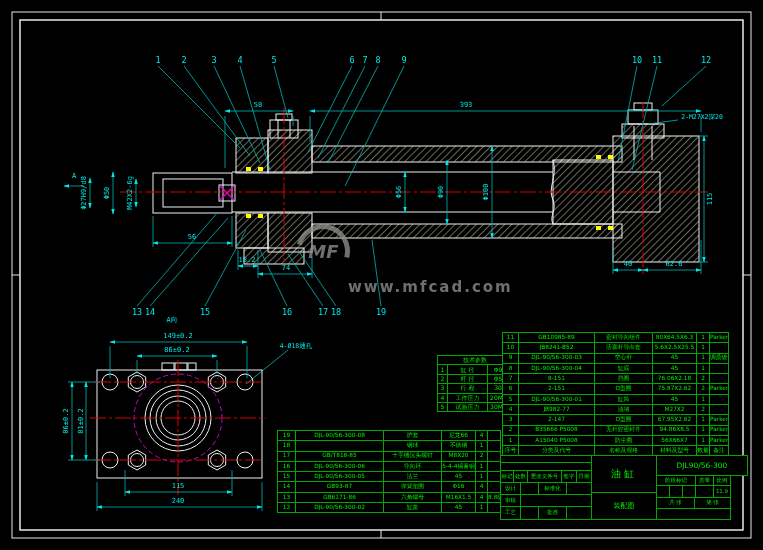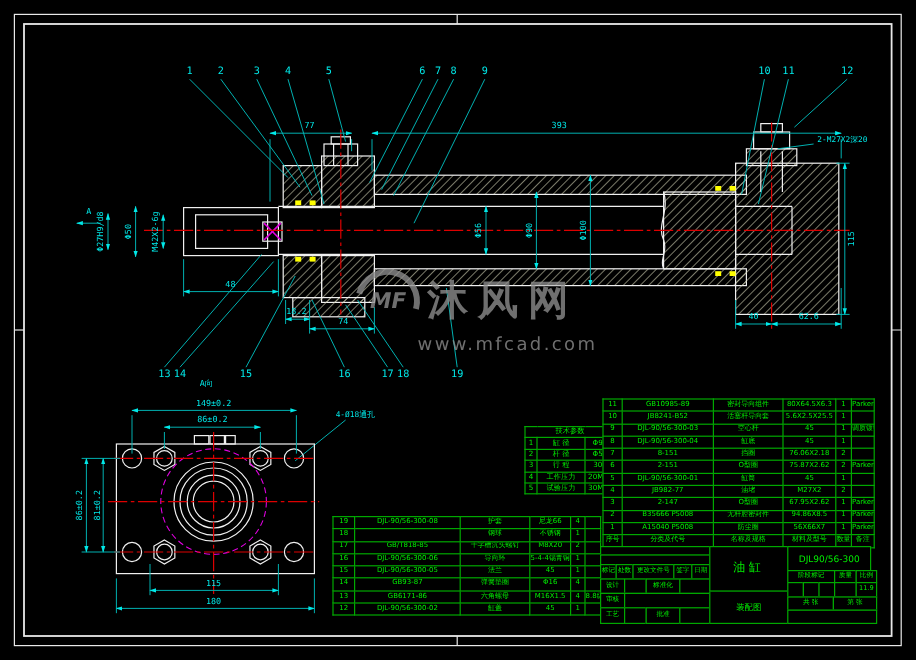--- a/index.html
+++ b/index.html
@@ -21,21 +21,21 @@
   #tblock .c{position:absolute;border:1px solid #00a800;box-sizing:border-box;color:#00f000;
        font-size:5.5px;line-height:1;display:flex;align-items:center;justify-content:center;
        white-space:nowrap;overflow:hidden;background:#000;}
   #watermark{position:absolute;left:296px;top:224px;width:220px;z-index:2;opacity:.78;color:#8f8f8f;}
   #wm-row{display:flex;align-items:center;}
   #wm-logo{width:44px;height:44px;border-radius:50%;border:5px solid #8f8f8f;
        border-left-color:transparent;border-bottom-color:transparent;transform:rotate(-30deg);
        display:flex;align-items:center;justify-content:center;flex:0 0 auto;}
   #wm-logo span{transform:rotate(30deg);font-weight:bold;font-style:italic;font-size:18px;}
   #wm-brand{font-size:34px;font-weight:bold;letter-spacing:8px;margin-left:6px;}
-  #wm-url{font-size:15px;font-weight:normal;margin-left:52px;letter-spacing:2px;}
+  #wm-url{font-size:15px;font-weight:bold;margin-left:52px;letter-spacing:2px;}
 </style>
 </head>
 <body>
 
 <div id="stage">
 
 <svg width="763" height="550" viewBox="0 0 763 550">
   <defs>
     <pattern id="h" width="5" height="5" patternUnits="userSpaceOnUse" patternTransform="rotate(45)">
       <line x1="0" y1="0" x2="0" y2="5" stroke="#cfcfb2" stroke-width="1"></line>
@@ -216,49 +216,48 @@
           <line x1="262" y1="482" x2="262" y2="511"></line>
     </g>
   </g>
 </svg>
 
 <div id="watermark">
   <div id="wm-row">
     <div id="wm-logo">
           <span>MF</span>
         </div>
-    <div id="wm-brand">沐风网</div>
   </div>
   <div id="wm-url">www.mfcad.com</div>
 </div>
 
-<span class="lab" style="left:258px;top:105px">77</span>
+<span class="lab" style="left:258px;top:105px">58</span>
 <span class="lab" style="left:466px;top:105px">393</span>
-<span class="lab" style="left:192px;top:237px">48</span>
+<span class="lab" style="left:192px;top:237px">56</span>
 <span class="lab" style="left:247px;top:260px">18.2</span>
 <span class="lab" style="left:286px;top:268px">74</span>
 <span class="lab" style="left:628px;top:264px">40</span>
 <span class="lab" style="left:674px;top:264px">62.6</span>
 <span class="vlab" style="left:710px;top:199px">115</span>
 <span class="vlab" style="left:399px;top:192px">Φ56</span>
 <span class="vlab" style="left:441px;top:192px">Φ90</span>
 <span class="vlab" style="left:486px;top:192px">Φ100</span>
 <span class="vlab" style="left:84px;top:193px">Φ27H9/d8</span>
 <span class="vlab" style="left:107px;top:193px">Φ50</span>
 <span class="vlab" style="left:130px;top:193px">M42X2-6g</span>
 <span class="lab" style="left:74px;top:176px">A</span>
 <span class="lab note" style="left:702px;top:117px">2-M27X2深20</span>
 
 <span class="lab" style="left:172px;top:320px">A向</span>
 <span class="lab" style="left:178px;top:336px">149±0.2</span>
 <span class="lab" style="left:177px;top:350px">86±0.2</span>
 <span class="vlab" style="left:66px;top:421px">86±0.2</span>
 <span class="vlab" style="left:81px;top:421px">81±0.2</span>
 <span class="lab" style="left:178px;top:486px">115</span>
-<span class="lab" style="left:178px;top:501px">180</span>
+<span class="lab" style="left:178px;top:501px">240</span>
 <span class="lab note" style="left:296px;top:346px">4-Ø18通孔</span>
 
 <span class="lab blab" style="left:158px;top:60px">1</span>
 <span class="lab blab" style="left:184px;top:60px">2</span>
 <span class="lab blab" style="left:214px;top:60px">3</span>
 <span class="lab blab" style="left:240px;top:60px">4</span>
 <span class="lab blab" style="left:274px;top:60px">5</span>
 <span class="lab blab" style="left:352px;top:60px">6</span>
 <span class="lab blab" style="left:365px;top:60px">7</span>
 <span class="lab blab" style="left:378px;top:60px">8</span>
@@ -515,21 +514,21 @@
   <div class="c" style="left:38px;top:27px;width:29px;height:13px">标准化</div>
   <div class="c" style="left:66px;top:27px;width:26px;height:13px"></div>
   <div class="c" style="left:0;top:39px;width:21px;height:13px">审核</div>
   <div class="c" style="left:20px;top:39px;width:72px;height:13px"></div>
   <div class="c" style="left:0;top:51px;width:21px;height:14px">工艺</div>
   <div class="c" style="left:20px;top:51px;width:19px;height:14px"></div>
   <div class="c" style="left:38px;top:51px;width:29px;height:14px">批准</div>
   <div class="c" style="left:66px;top:51px;width:26px;height:14px"></div>
   <div class="c" style="left:91px;top:37px;width:66px;height:28px;font-size:7px">装配图</div>
   <div class="c" style="left:91px;top:0;width:66px;height:38px;font-size:10px;letter-spacing:3px">油缸</div>
-  <div class="c" style="left:156px;top:0;width:70px;height:21px;font-size:7.5px">DJL90/56-300</div>
+  <div class="c" style="left:156px;top:0;width:92px;height:21px;font-size:7.5px">DJL90/56-300</div>
   <div class="c" style="left:156px;top:20px;width:40px;height:11px">阶段标记</div>
   <div class="c" style="left:195px;top:20px;width:19px;height:11px">质量</div>
   <div class="c" style="left:213px;top:20px;width:18px;height:11px">比例</div>
   <div class="c" style="left:156px;top:30px;width:14px;height:13px"></div>
   <div class="c" style="left:169px;top:30px;width:14px;height:13px"></div>
   <div class="c" style="left:182px;top:30px;width:14px;height:13px"></div>
   <div class="c" style="left:195px;top:30px;width:19px;height:13px"></div>
   <div class="c" style="left:213px;top:30px;width:18px;height:13px">11.9</div>
   <div class="c" style="left:156px;top:42px;width:39px;height:12px">共 张</div>
   <div class="c" style="left:194px;top:42px;width:37px;height:12px">第 张</div>

